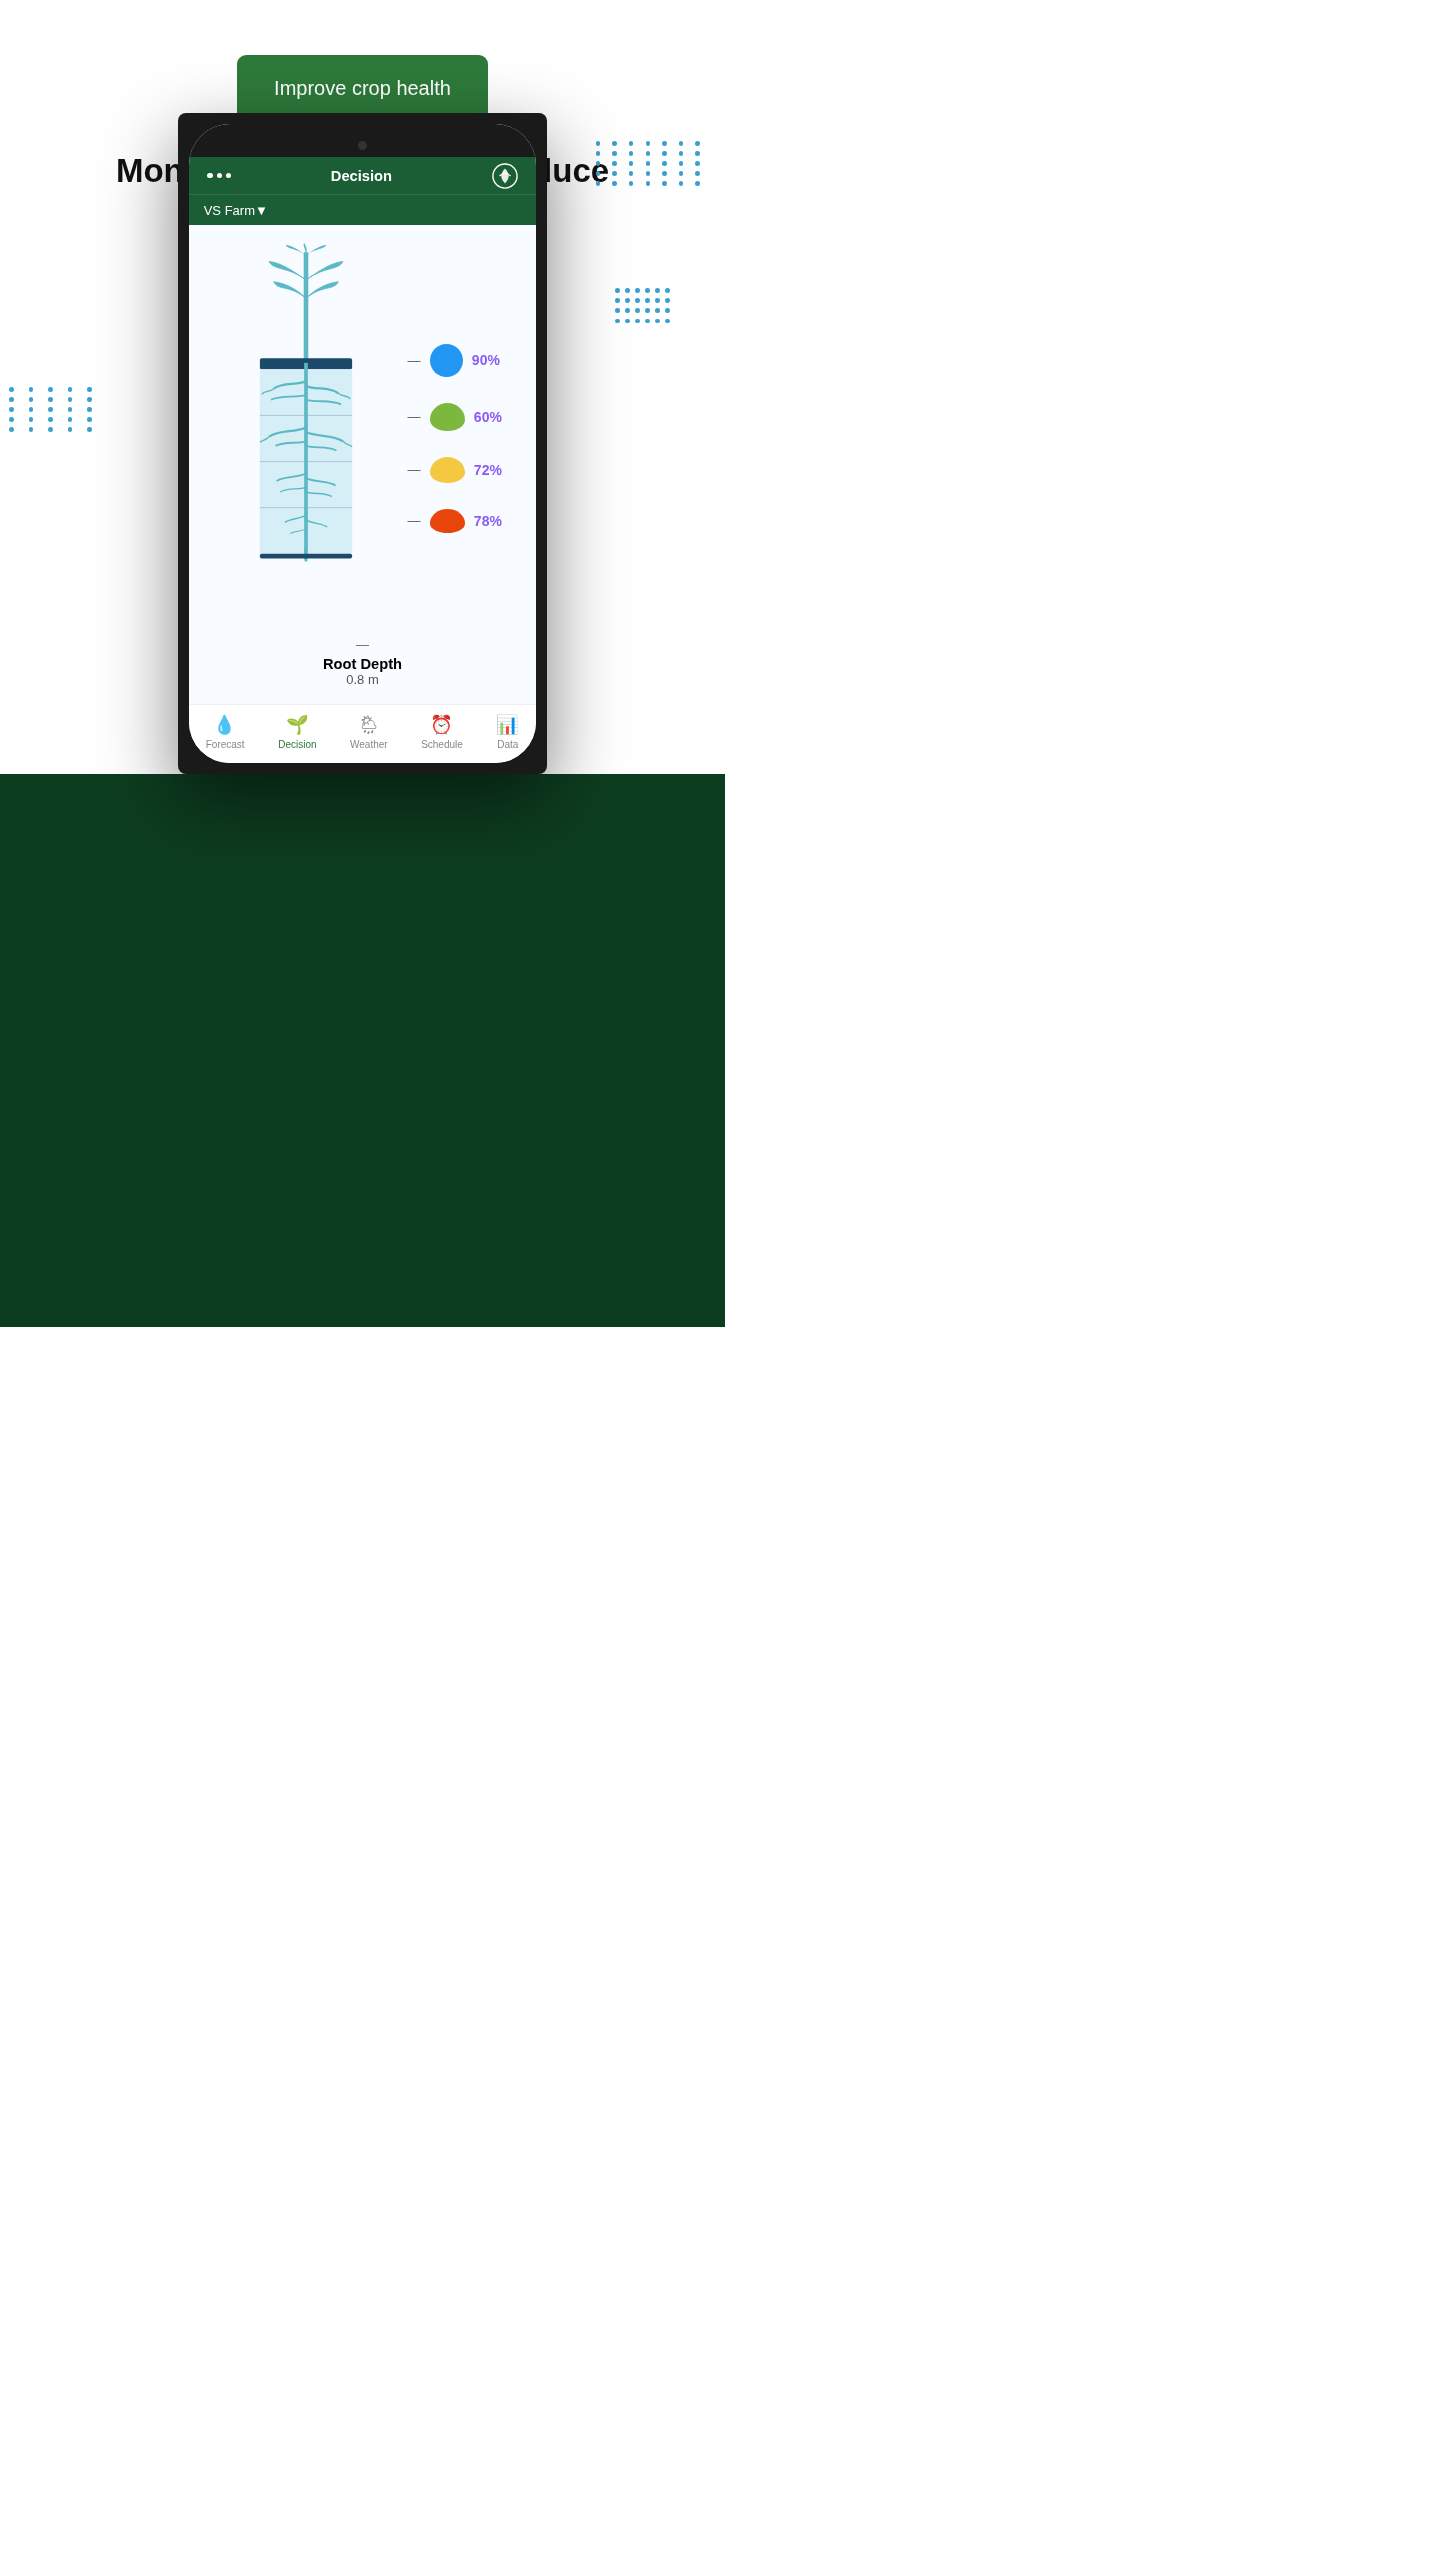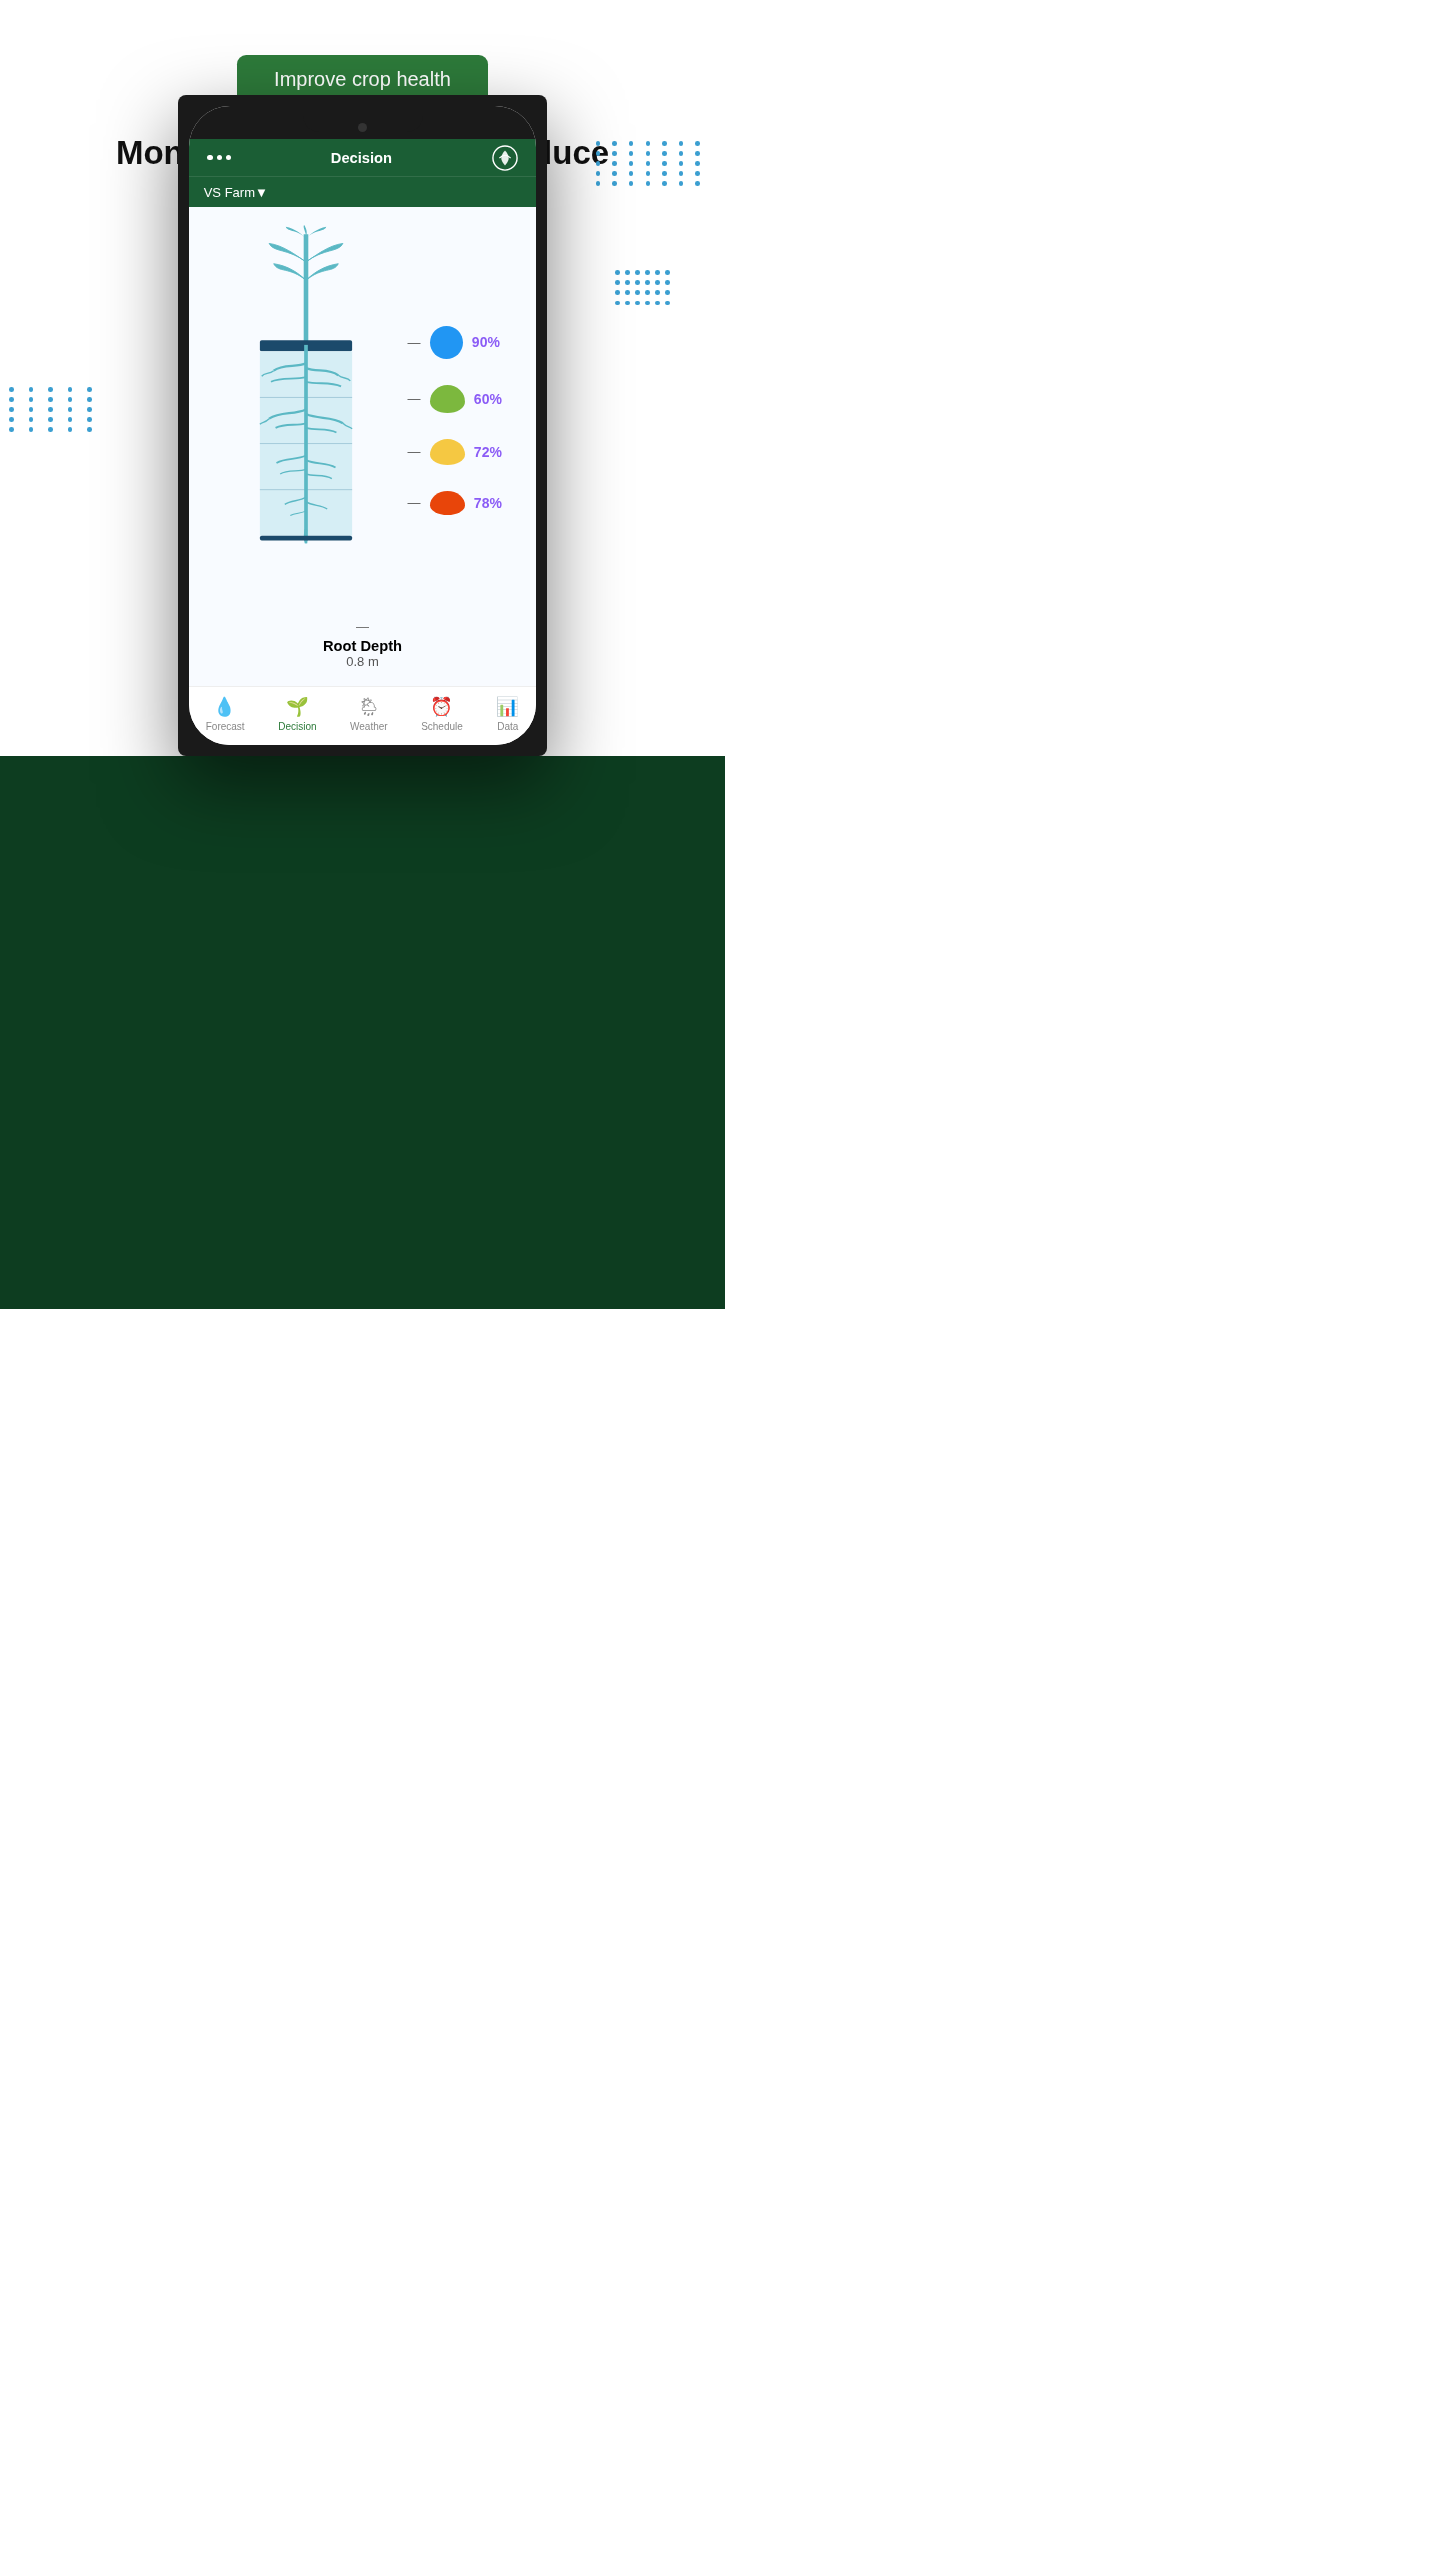--- a/index.html
+++ b/index.html
@@ -19,21 +19,21 @@
       align-items: center;
       padding: 55px 37px 37px;
       position: relative;
     }
 
     .improve-btn {
       background: #2d7a3a;
       color: #ffffff;
       border: none;
       border-radius: 9.2px;
-      padding: 13px 37px;
+      padding: 22px 37px;
       font-size: 20px;
       font-weight: 500;
       cursor: pointer;
       margin-bottom: 28px;
     }
 
     .headline {
       font-size: 33px;
       font-weight: 800;
       color: #111;

